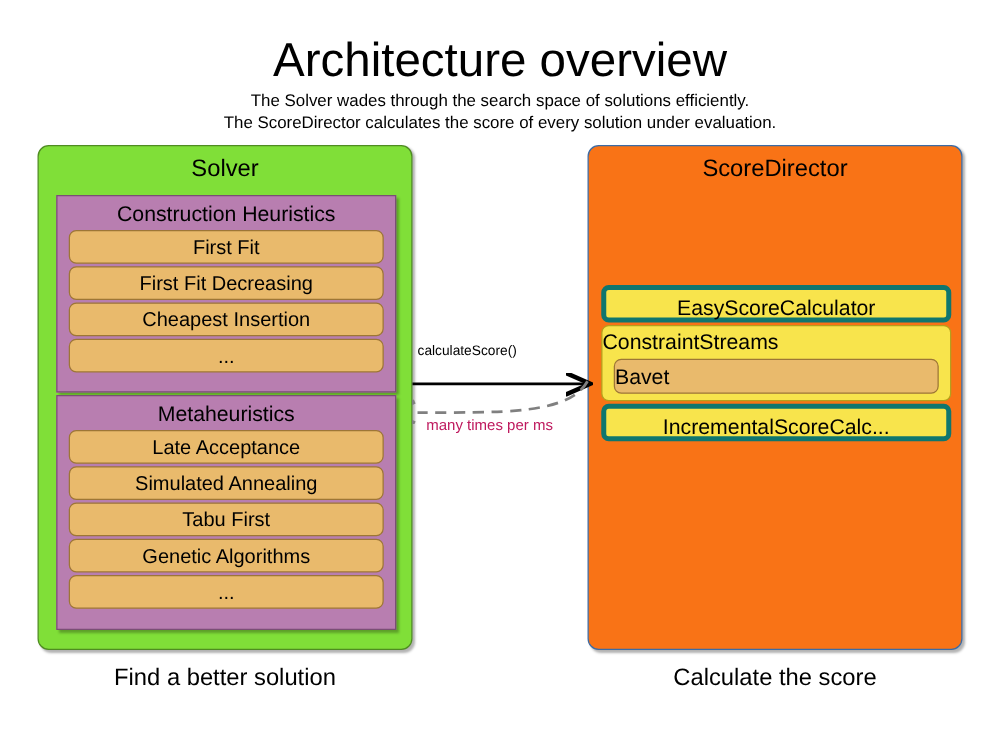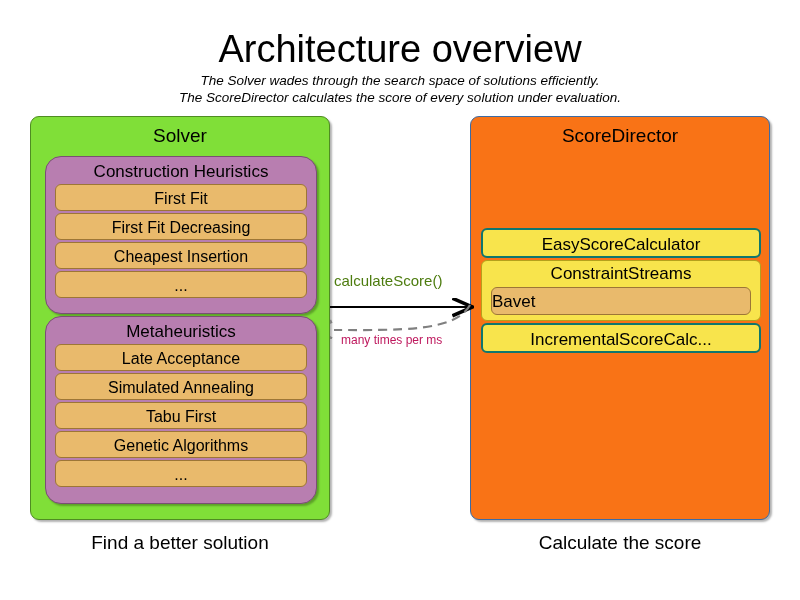--- a/index.html
+++ b/index.html
@@ -27,21 +27,20 @@
   .title {
     font-size: 38px;
     line-height: 46px;
     margin-top: 26px;
     font-weight: normal;
     letter-spacing: 0px;
   }
   .subtitle {
     font-size: 13.5px;
     line-height: 17px;
-    font-style: italic;
   }
 
   
   .canvas {
     position: absolute;
     left: 0;
     top: 0;
     width: 796px;
     height: 600px;
   }
@@ -77,21 +76,21 @@
     padding-top: 5px;
   }
 
   
   .group {
     position: absolute;
     left: 14px;
     width: 272px;
     background: #B87EB0;
     border: 1px solid #7a4f74;
-    border-radius: 16px;
+    border-radius: 0;
     box-sizing: border-box;
     box-shadow: 2px 2px 2px rgba(0,0,0,0.28);
   }
   .group-ch { top: 39px; height: 158px; }
   .group-mh { top: 199px; height: 188px; }
   .group-title {
     text-align: center;
     font-size: 17px;
     line-height: 25px;
     padding-top: 2px;
@@ -106,21 +105,21 @@
     font-size: 16px;
     border-radius: 6px;
     box-sizing: border-box;
   }
   .item-orange {
     background: #E9BA6C;
     border: 1px solid #9d7636;
   }
   .item-yellow {
     background: #F8E44C;
-    border: 2px solid #0f766e;
+    border: 4px solid #0f766e;
     margin: 0 10px 2px 10px;
     height: 30px;
     line-height: 30px;
     font-size: 17px;
   }
 
   
   .right-stack {
     position: absolute;
     left: 0;
@@ -129,21 +128,21 @@
   }
   .cs-box {
     margin: 0 10px 2px 10px;
     background: #F8E44C;
     border: 1px solid #b5a01c;
     border-radius: 6px;
     box-sizing: border-box;
     padding-bottom: 5px;
   }
   .cs-title {
-    text-align: center;
+    text-align: left;
     font-size: 17px;
     line-height: 26px;
     border-radius: 11px;
   }
   .cs-child {
     margin: 0 9px 0 9px;
     height: 28px;
     line-height: 28px;
     text-align: left;
     font-size: 17px;
@@ -157,23 +156,23 @@
   .arrows {
     position: absolute;
     left: 0;
     top: 0;
     width: 800px;
     height: 600px;
     pointer-events: none;
   }
   .arrow-label {
     position: absolute;
-    font-size: 15px;
+    font-size: 11px;
     line-height: 18px;
-    color: #4d7c0f;
+    color: #000000;
     white-space: nowrap;
   }
   .label-calc {
     left: 334px;
     top: 272px;
   }
   .label-many {
     left: 341px;
     top: 331px;
     font-size: 12px;

